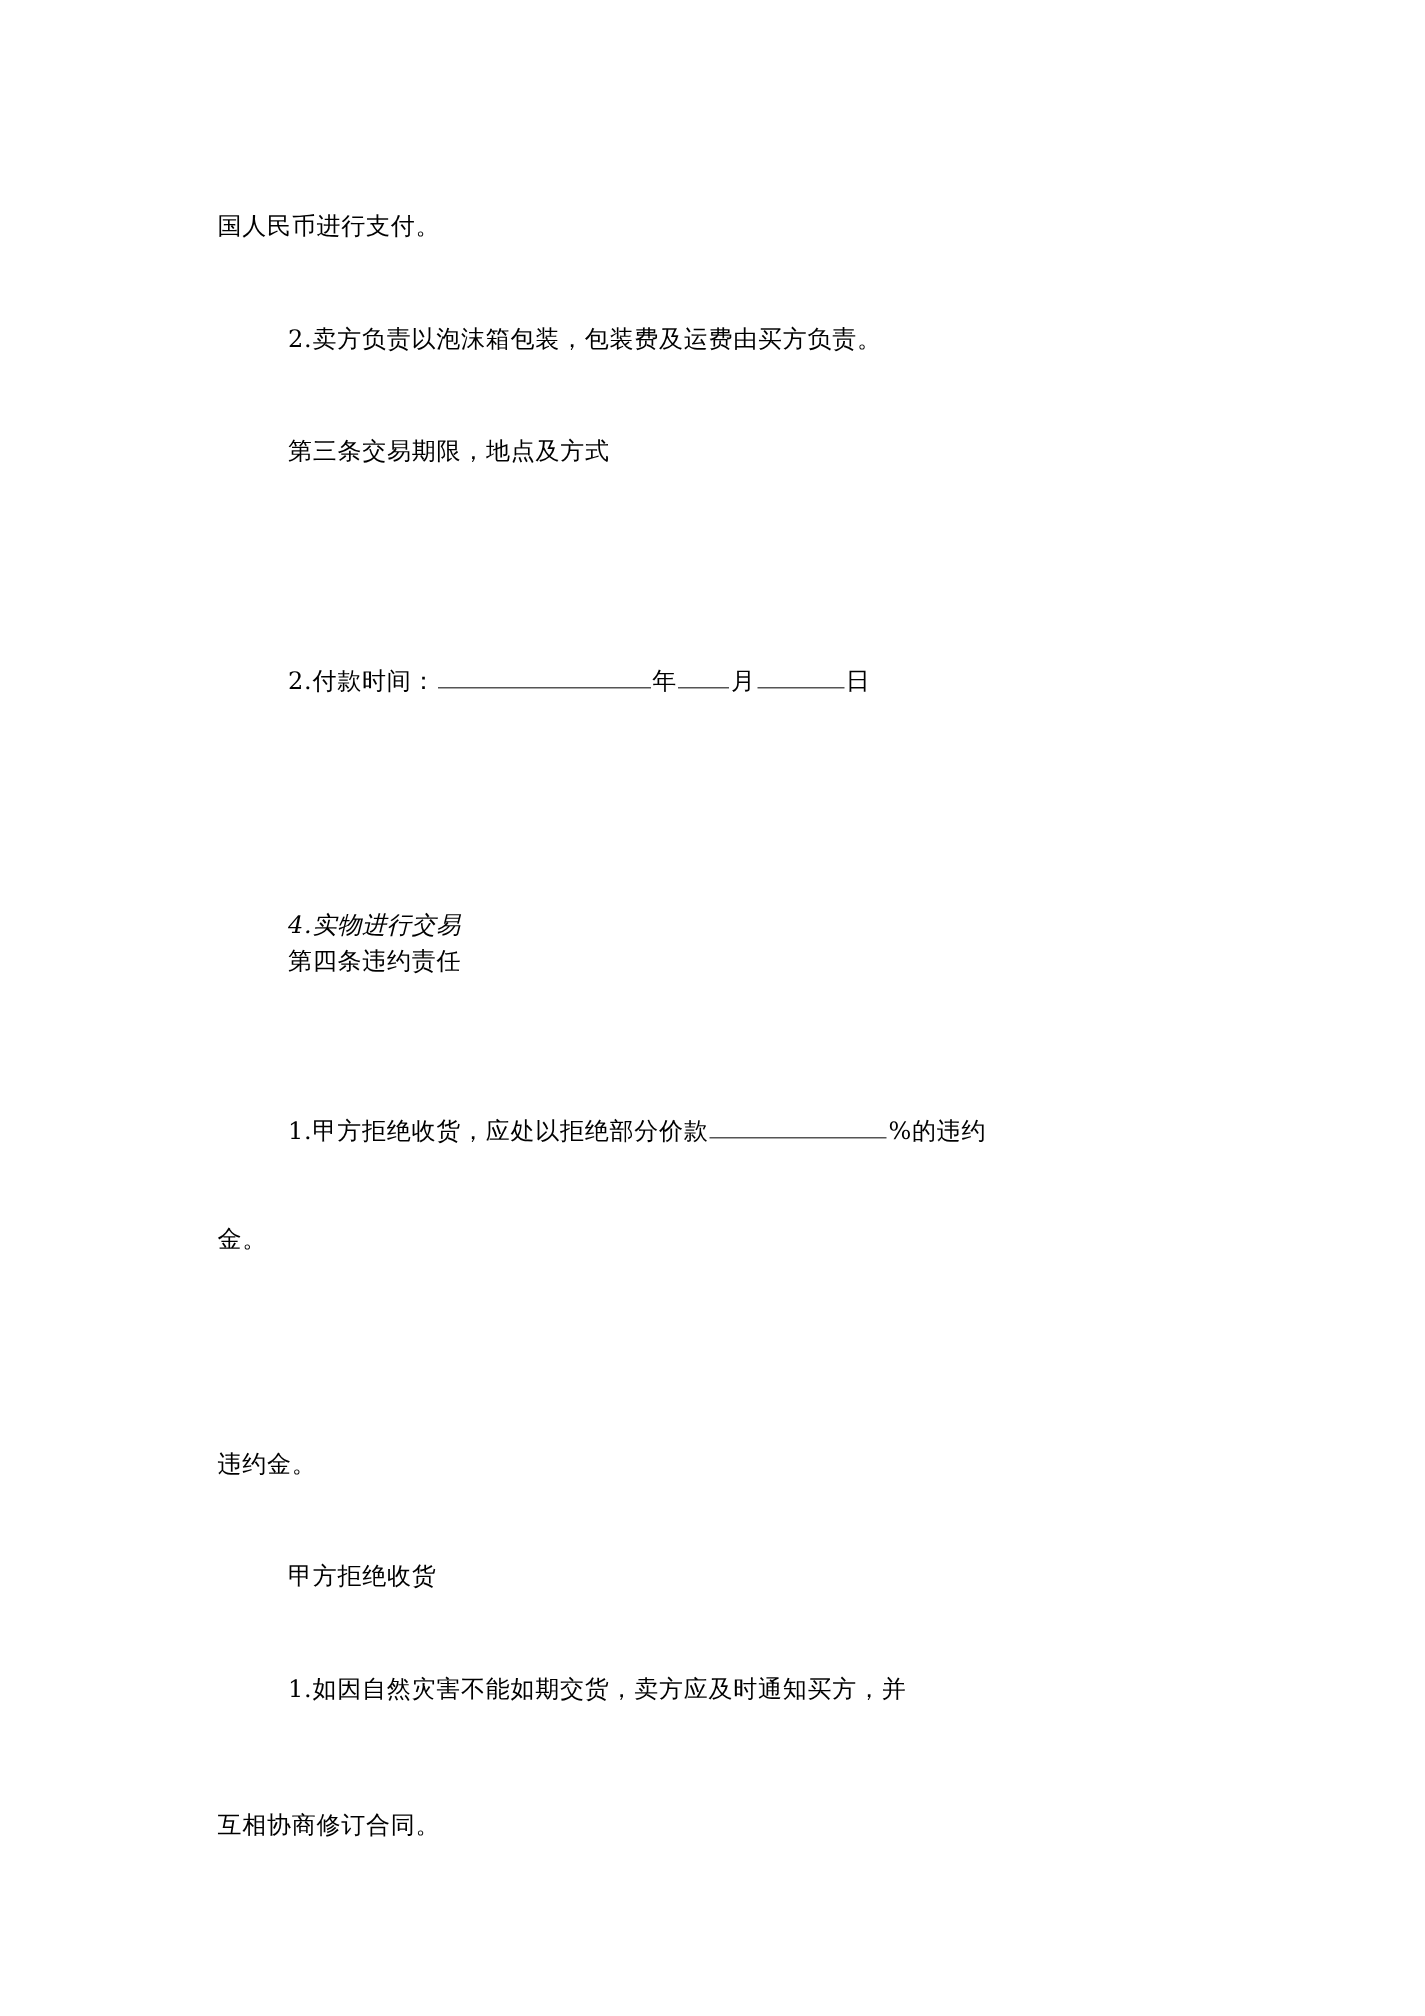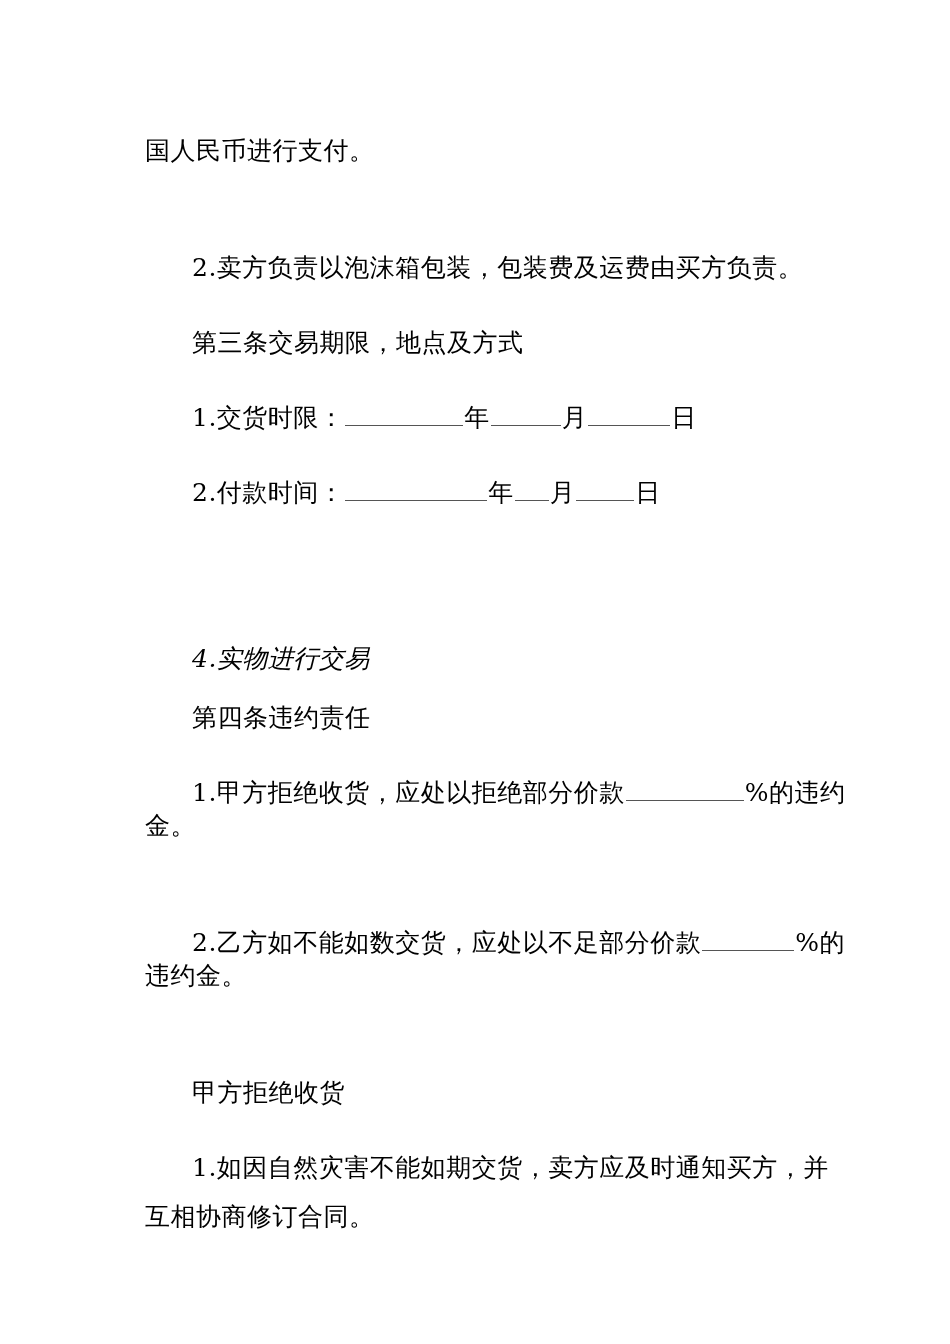--- a/index.html
+++ b/index.html
@@ -19,28 +19,27 @@
       position: absolute;
       left: 0;
       top: 0;
       width: 950px;
       height: 1344px;
       background: #ffffff;
     }
     .line {
       position: absolute;
       left: 145px;
-      font-size: 25px;
+      font-size: 16px;
       line-height: 30px;
       white-space: nowrap;
       letter-spacing: 0.5px;
     }
     .indent {
       left: 192px;
-      margin-top: 42px;
     }
     .blank {
       display: inline-block;
       border-bottom: 1px solid #555555;
       height: 22px;
       vertical-align: baseline;
       margin: 0 1px;
     }
   </style>
 </head>
@@ -53,48 +52,42 @@
   </div>
 
   <div class="line indent" style="top:211px;">
     <span>2.卖方负责以泡沫箱包装，包装费及运费由买方负责。</span>
   </div>
 
   <div class="line indent" style="top:286px;">
     <span>第三条交易期限，地点及方式</span>
   </div>
 
-  <div class="line indent" style="top:361px;">
-    <span>1.交货时限：</span><span class="blank" style="width:118px;"></span><span>年</span><span class="blank" style="width:70px;"></span><span>月</span><span class="blank" style="width:82px;"></span><span>日</span>
-  </div>
 
   <div class="line indent" style="top:436px;">
     <span>2.付款时间：</span><span class="blank" style="width:142px;"></span><span>年</span><span class="blank" style="width:34px;"></span><span>月</span><span class="blank" style="width:58px;"></span><span>日</span>
   </div>
 
 
   <div class="line indent" style="top:602px;font-style:italic;">
     <span>4.实物进行交易</span>
   </div>
 
-  <div class="line indent" style="top:661px;">
+  <div class="line indent" style="top:626px;">
     <span>第四条违约责任</span>
   </div>
 
   <div class="line indent" style="top:736px;">
     <span>1.甲方拒绝收货，应处以拒绝部分价款</span><span class="blank" style="width:118px;"></span><span>%的违约</span>
   </div>
 
   <div class="line" style="top:811px;">
     <span>金。</span>
   </div>
 
-  <div class="line indent" style="top:886px;">
-    <span>2.乙方如不能如数交货，应处以不足部分价款</span><span class="blank" style="width:92px;"></span><span>%的</span>
-  </div>
 
   <div class="line" style="top:961px;text-align:center;">
     <span>违约金。</span>
   </div>
 
   <div class="line indent" style="top:1036px;">
     <span>甲方拒绝收货</span>
   </div>
 
   <div class="line indent" style="top:1111px;">

